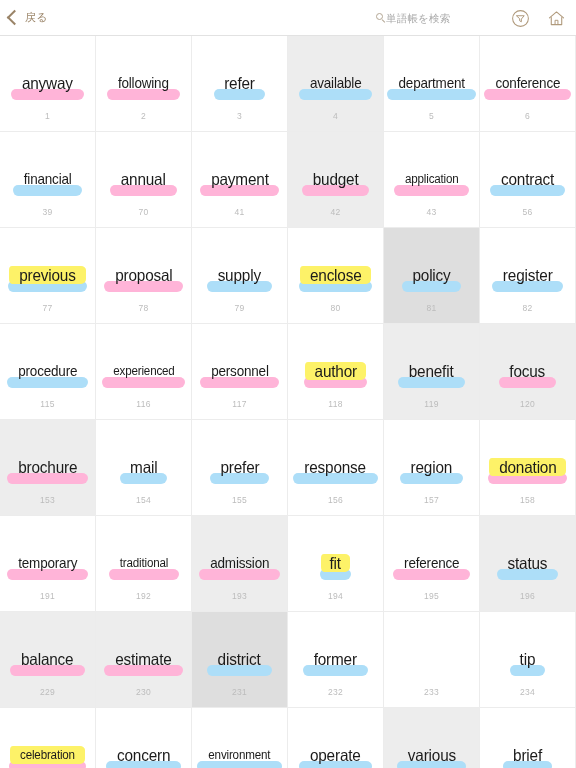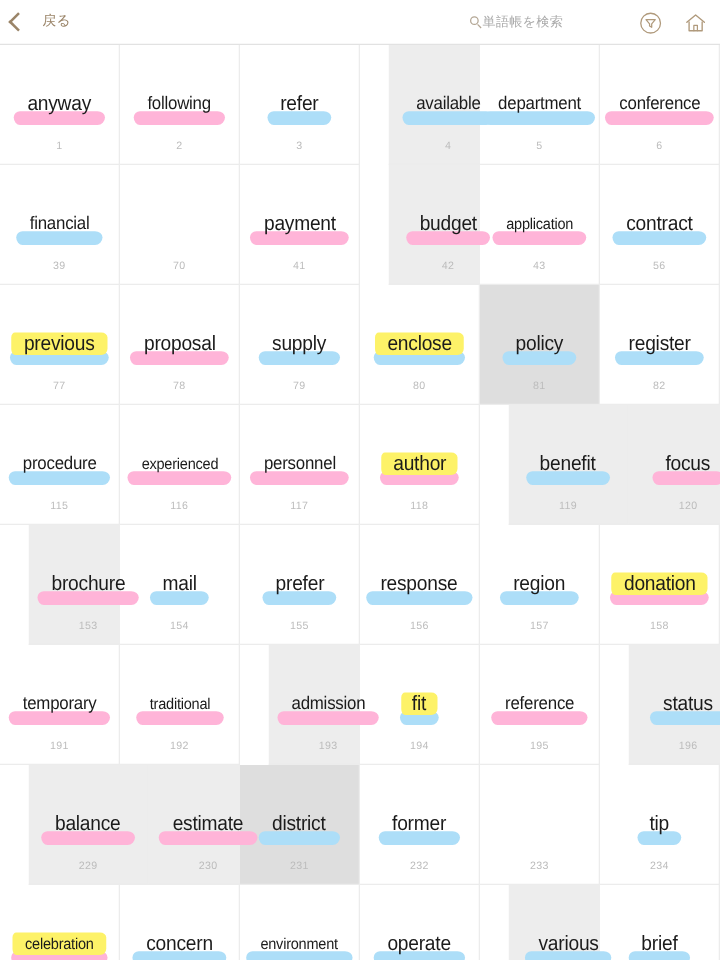--- a/index.html
+++ b/index.html
@@ -30,21 +30,21 @@
     width: 576px;
     background: #ffffff;
     border-bottom: 1px solid #e2e2e2;
     display: flex;
     align-items: center;
   }
 
   .back-btn {
     display: flex;
     align-items: center;
-    gap: 13px;
+    gap: 4px;
     margin-left: 9px;
     cursor: pointer;
     user-select: none;
   }
   .back-chevron {
     display: block;
     width: 9px;
     height: 9px;
     border-left: 2px solid #9a8468;
     border-bottom: 2px solid #9a8468;
@@ -132,21 +132,21 @@
     position: relative;
     box-sizing: border-box;
     width: 96px;
     height: 96px;
     border-right: 1px solid #ececec;
     border-bottom: 1px solid #ececec;
     background: #ffffff;
     overflow: hidden;
     cursor: pointer;
   }
-  .cell.bg-gray   { background: #ededed; margin-left: 23px; }
+  .cell.bg-gray   { background: #ededed; }
   .cell.bg-gray2  { background: #dedede; text-decoration: underline; }
 
   .word-wrap {
     position: absolute;
     left: 0;
     right: 0;
     top: 30px;
     height: 34px;
     display: flex;
     align-items: center;
@@ -308,20 +308,26 @@
       <div class="cell ">
         <div class="word-wrap">
           <div class="word-inner">
             <span class="stroke blue"></span>
             <span class="word sz-s">financial</span>
           </div>
         </div>
         <div class="index">39</div>
       </div>
       <div class="cell ">
+        <div class="word-wrap">
+          <div class="word-inner">
+            <span class="stroke pink"></span>
+            <span class="word">annual</span>
+          </div>
+        </div>
         <div class="index">70</div>
       </div>
       <div class="cell ">
         <div class="word-wrap">
           <div class="word-inner">
             <span class="stroke pink"></span>
             <span class="word">payment</span>
           </div>
         </div>
         <div class="index">41</div>

